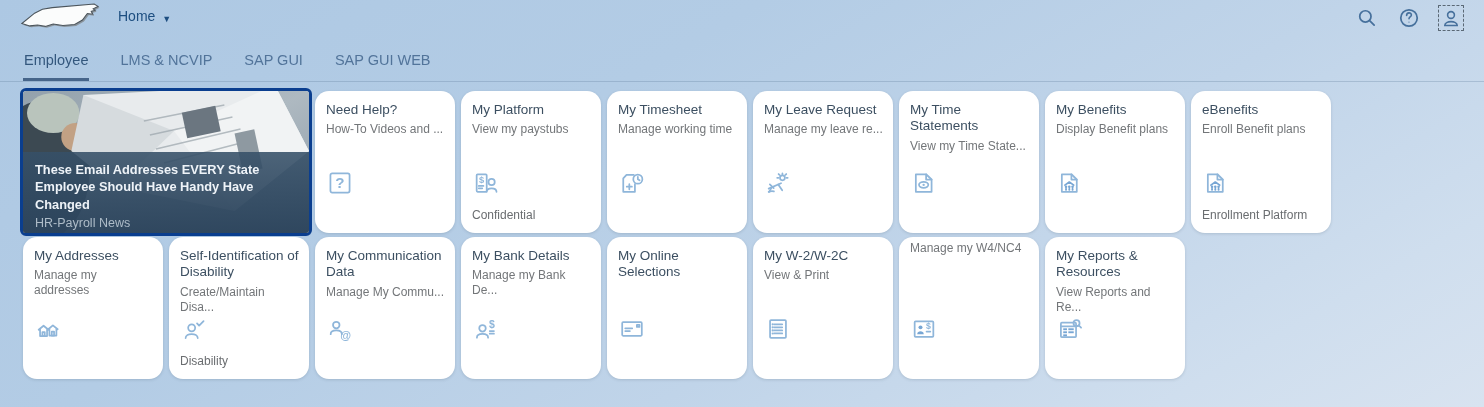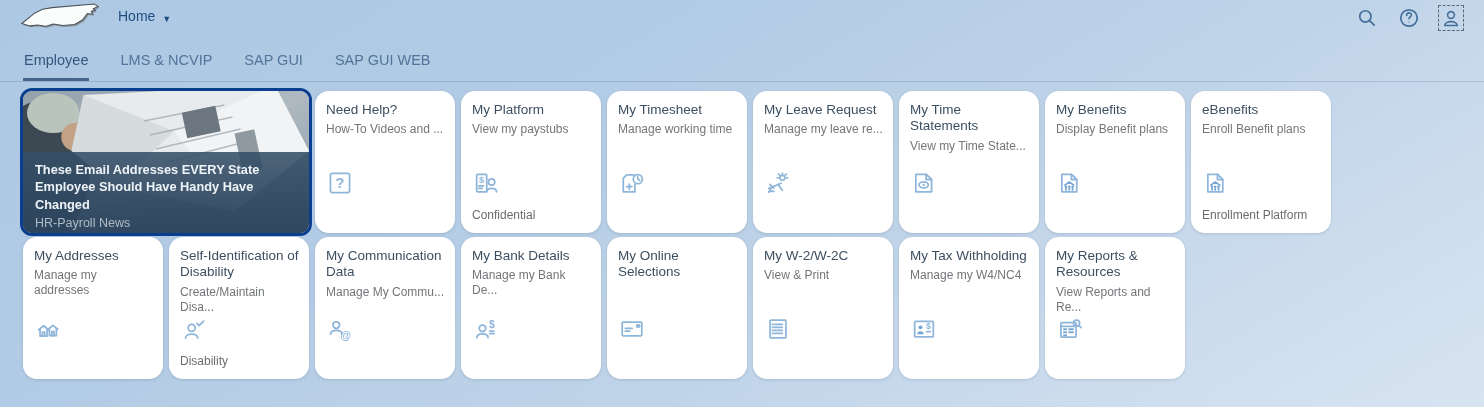--- a/index.html
+++ b/index.html
@@ -36,21 +36,21 @@
   .tile { background:#ffffff; border-radius:14px; position:relative;
     box-shadow:0 1px 3px rgba(50,70,90,.18); cursor:pointer; overflow:hidden; }
   .tile-title { font-size:13.5px; font-weight:500; color:#3c4f61; line-height:1.22;
     padding:11px 10px 0 11px; }
   .tile-subtitle { font-size:12px; color:#737679; line-height:1.25; padding:4px 10px 0 11px; }
   .tile-icon { position:absolute; left:11px; bottom:36px; width:28px; height:28px; }
   .tile-icon svg { width:28px; height:28px; }
   .tile-footer { position:absolute; left:11px; bottom:11px; font-size:12px; color:#6a6d70; }
 
   
-  .news-tile { grid-column:1 / span 2; border-radius:9px;
+  .news-tile { grid-column:1 / span 2; border-radius:3px;
     outline:3px solid #0a3e8f; outline-offset:0px; box-shadow:0 1px 3px rgba(30,50,80,.35); }
   .news-photo { position:absolute; inset:0; }
   .news-photo svg { width:100%; height:100%; display:block; }
   .news-overlay { position:absolute; left:0; right:0; bottom:0; height:57%;
     background:linear-gradient(rgba(54,80,104,.88), rgba(44,68,92,.97));
     padding:9px 12px 0 12px; }
   .news-title { font-size:12.8px; font-weight:bold; color:#eef3f8; line-height:1.35; }
   .news-subtitle { font-size:12.5px; color:#aebcc8; margin-top:3px; }
 
   .ico { stroke:#8fb6da; fill:none; stroke-width:1.5; stroke-linecap:round; stroke-linejoin:round; }
@@ -320,21 +320,20 @@
     <div class="tile-icon">
       <svg class="ico" viewBox="0 0 24 24">
         <rect x="5.2" y="4.4" width="13.6" height="15.2" rx="0.8"></rect>
         <path d="M8.6 8 h7 M8.6 10.6 h7 M8.6 13.2 h7 M8.6 15.8 h7"></path>
         <path d="M7.4 8 h0.01 M7.4 10.6 h0.01 M7.4 13.2 h0.01 M7.4 15.8 h0.01" stroke-width="1.8"></path>
       </svg>
     </div>
   </div>
 
   <div class="tile">
-    <div class="tile-title">My Tax Withholding</div>
     <div class="tile-subtitle">Manage my W4/NC4</div>
     <div class="tile-icon">
       <svg class="ico" viewBox="0 0 24 24">
         <rect x="4" y="5.4" width="16" height="13.4" rx="0.8"></rect>
         <g class="fill">
           <circle cx="9" cy="10.6" r="1.7"></circle>
           <path d="M6.2 16.4 c0-3.2 5.6-3.2 5.6 0 Z"></path>
         </g>
         <text x="15.8" y="12" font-size="7.5" text-anchor="middle">$</text>
         <path d="M14.2 14.2 h3.2"></path>

